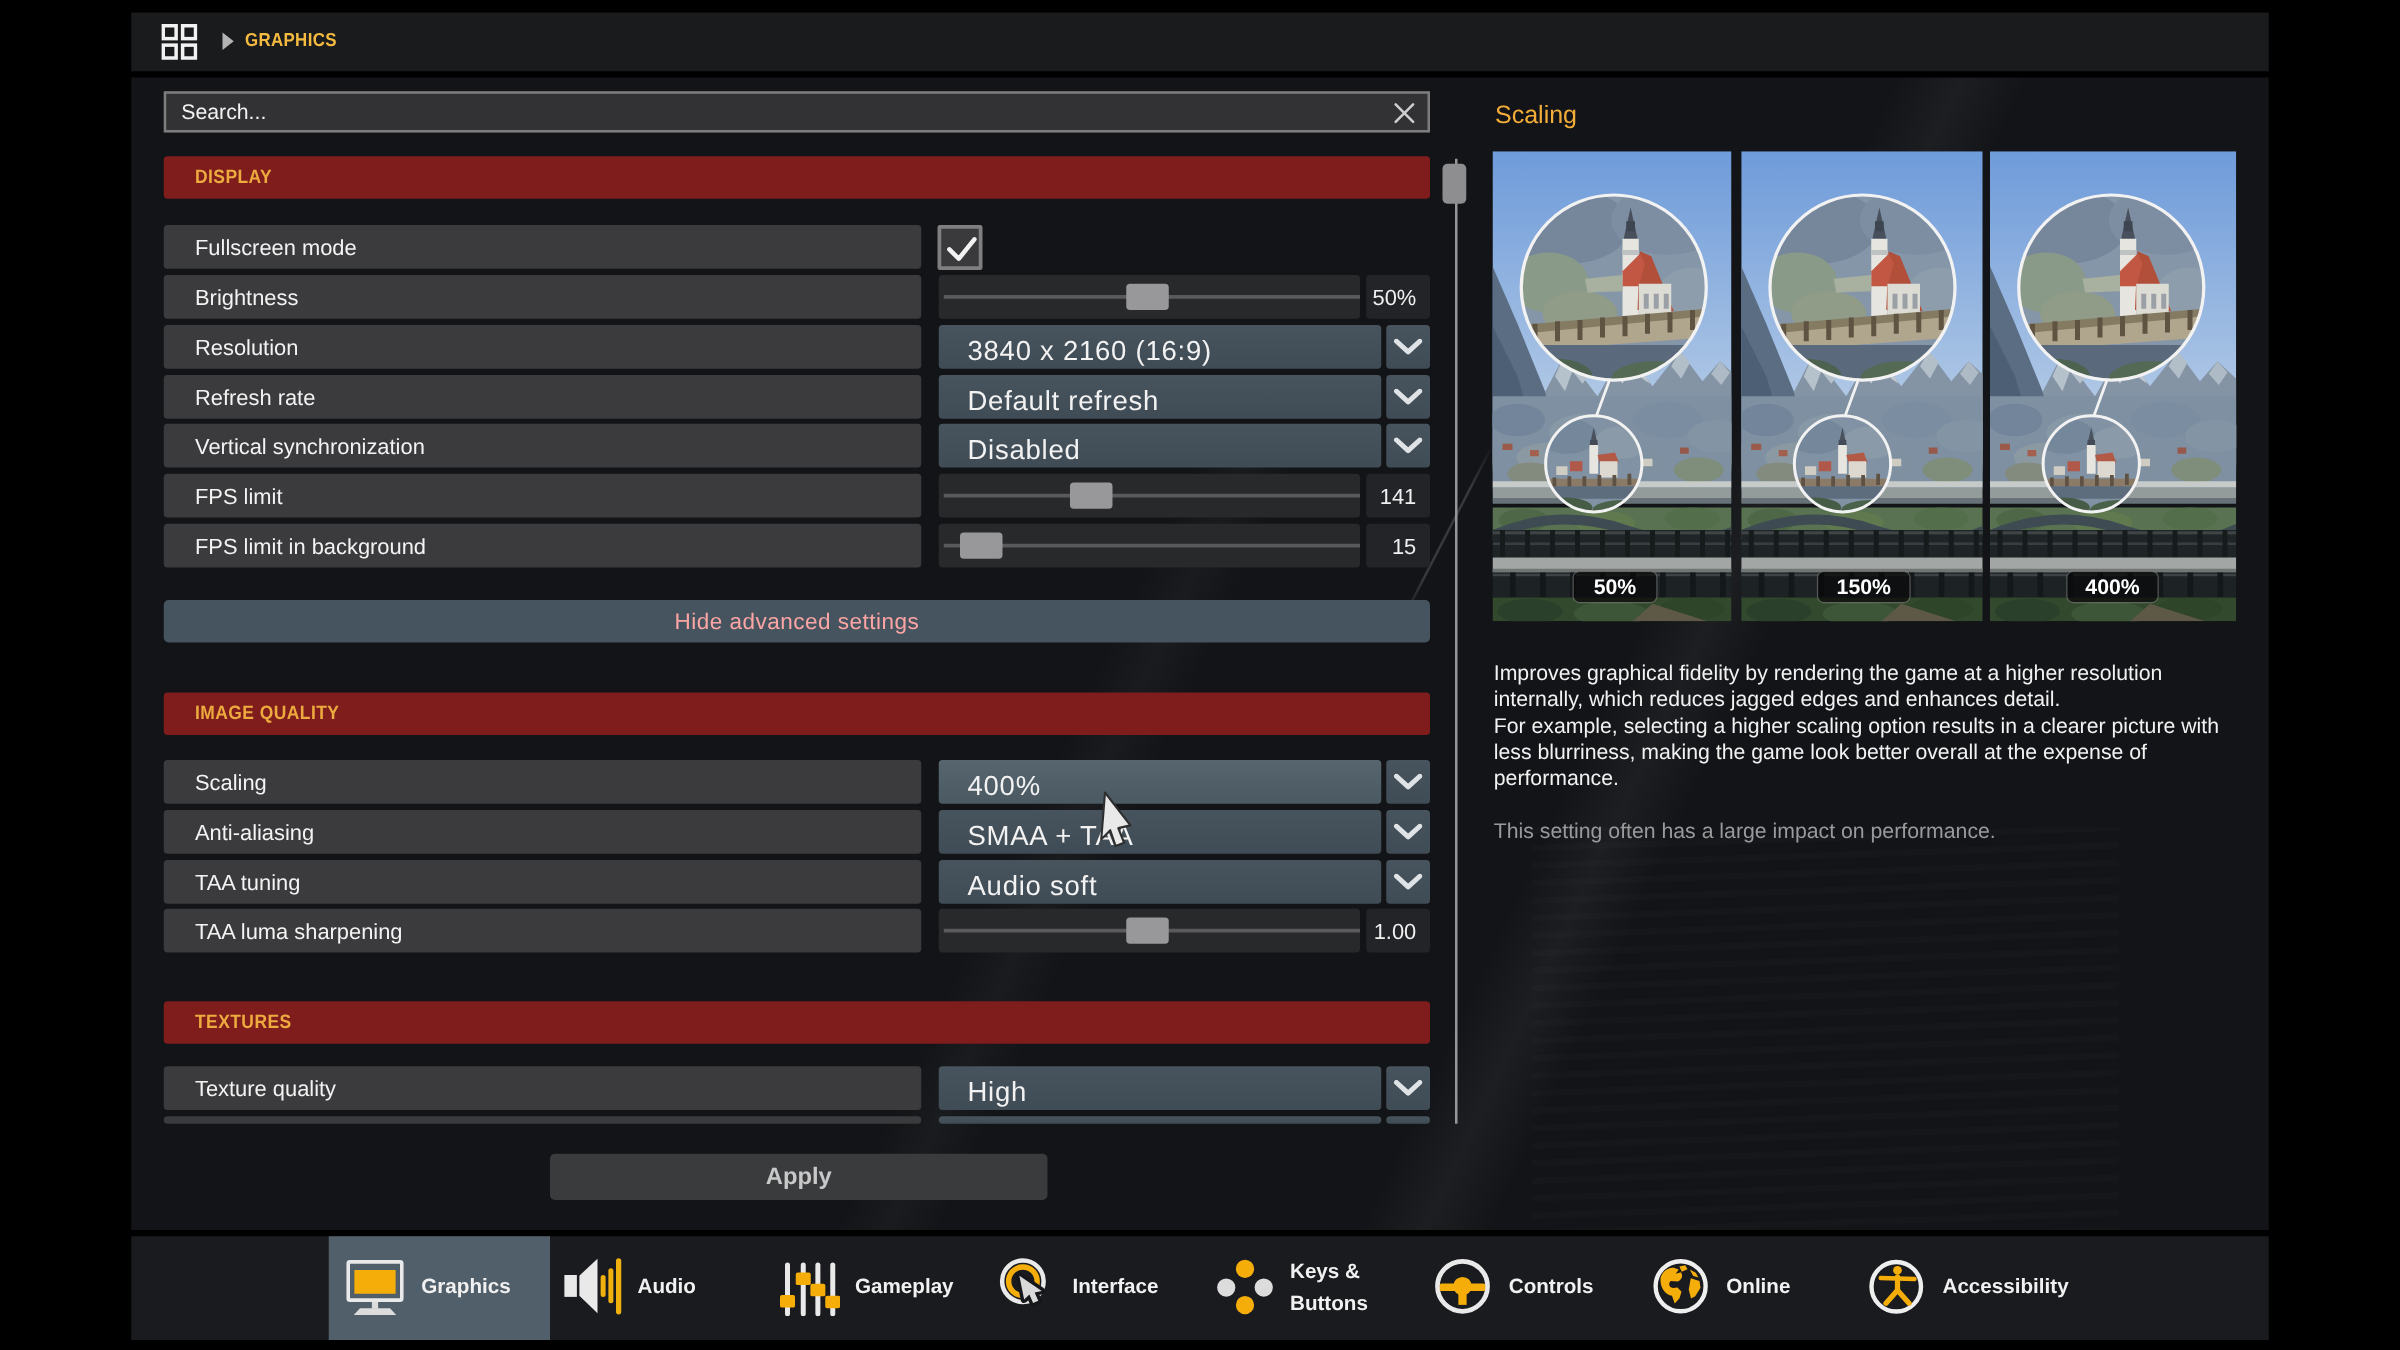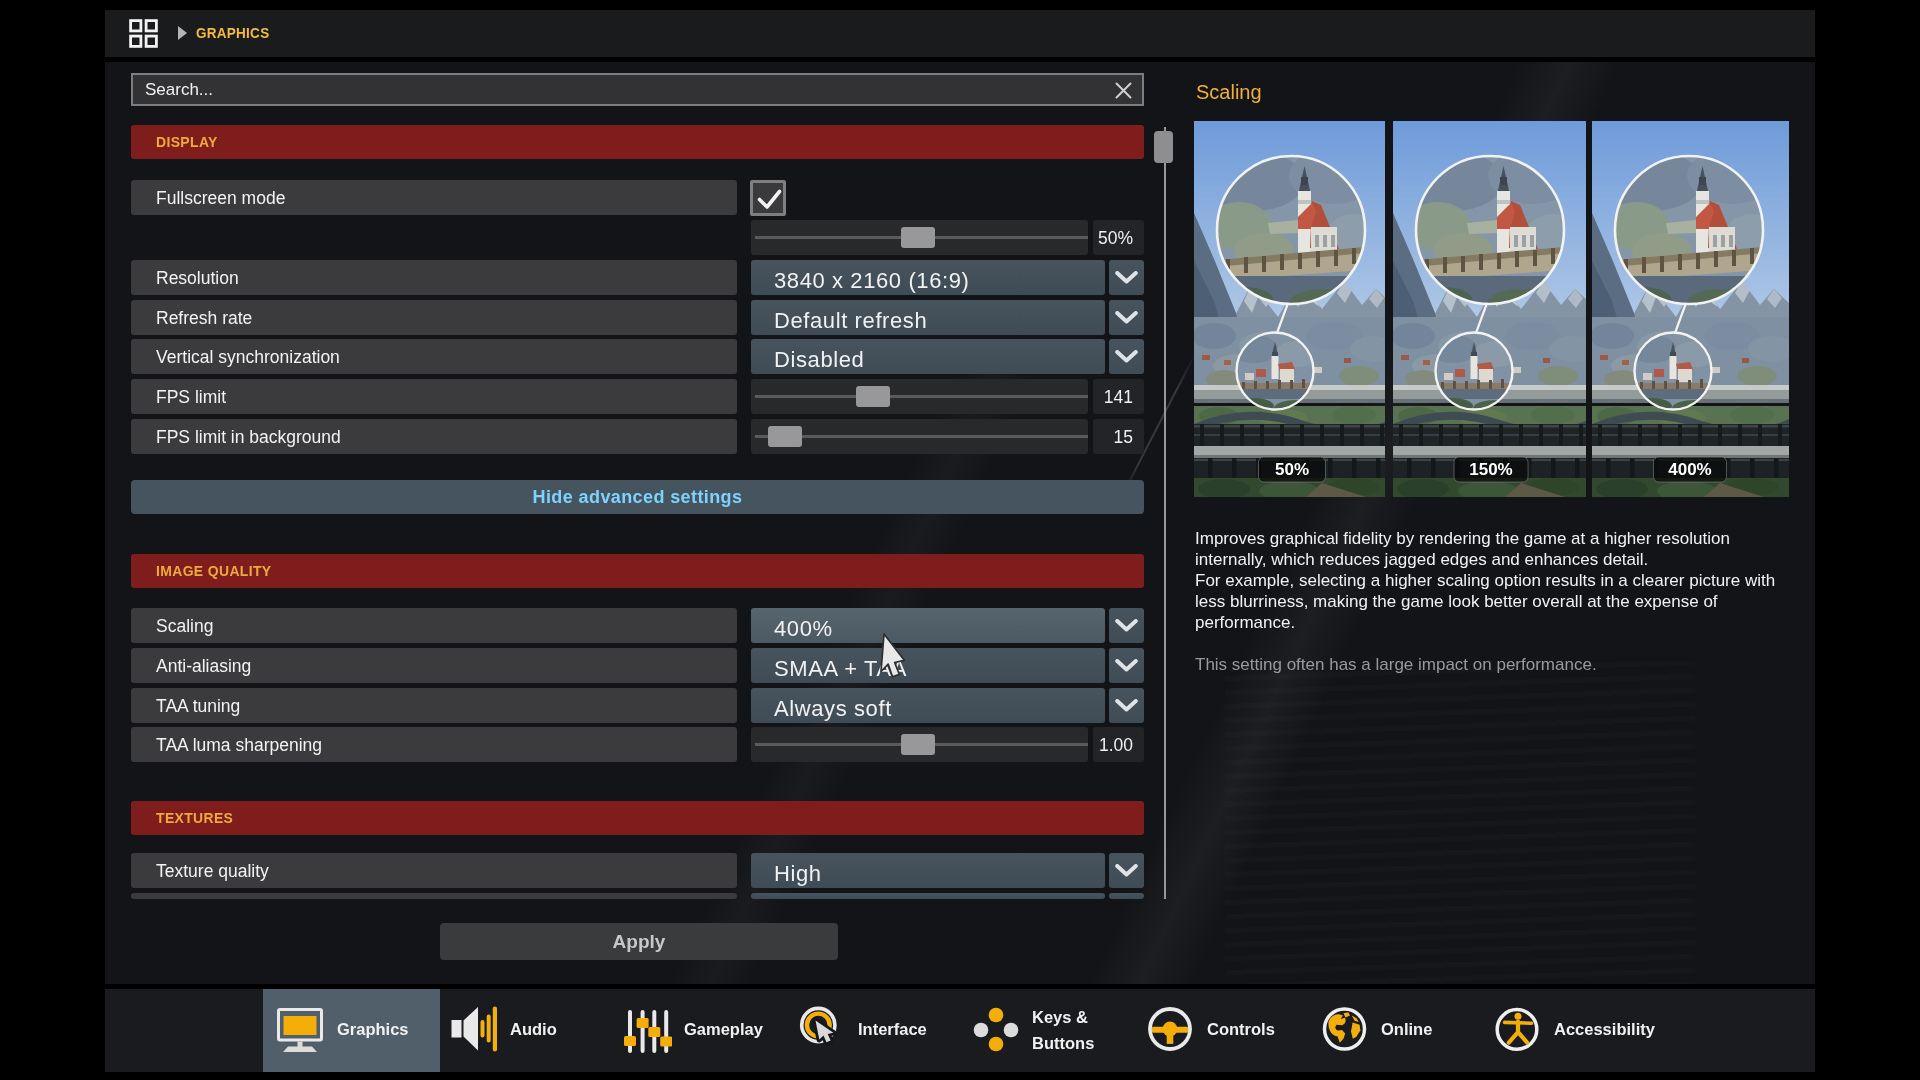--- a/index.html
+++ b/index.html
@@ -48,21 +48,21 @@
   .track { position:absolute; left:650px; width:333px; height:3px; background:#5a5a5e; }
   .knob { position:absolute; width:34px; height:21px; background:#98989b; border-radius:3px; }
   .val { position:absolute; left:860px; width:168px; text-align:right; font-size:17.5px; color:#f0f0f0; z-index:2; }
   .valbox { position:absolute; left:988px; width:51px; height:35px; background:#232428; border-radius:3px; }
 
   #checkbox { position:absolute; left:645px; top:118px; width:36px; height:36px;
     background:#3a3a3c; border:3px solid #7f7f7f; border-radius:2px; }
 
   #hideadv { position:absolute; left:26px; top:418px; width:1013px; height:34px;
     background:#46545f; border-radius:4px; text-align:center; }
-  #hideadv span { font-size:18px; font-weight:bold; color:#7dd3fc; line-height:34px; letter-spacing:.4px;text-align:center; }
+  #hideadv span { font-size:18px; font-weight:normal; color:#fca5a5; line-height:34px; letter-spacing:.4px;text-align:center; }
 
   #apply { position:absolute; left:335px; top:861px; width:398px; height:37px;
     background:#3a3b3d; border-radius:4px; text-align:center; }
   #apply span { font-size:19px; font-weight:bold; color:#c8c8c8; line-height:37px; }
 
   #scrolltrack { position:absolute; left:1059px; top:65px; width:2px; height:772px; background:#97979a; }
   #scrollthumb { position:absolute; left:1049px; top:69px; width:19px; height:32px;
     background:#8e8e90; border-radius:4px; }
 
   #scaling-title { position:absolute; left:1091px; top:19px; font-size:20px; color:#f3ae39; }
@@ -111,20 +111,23 @@
 
   <div class="lbl" style="top:118px">
       <span>Fullscreen mode</span>
     </div>
   <div id="checkbox">
     <svg width="30" height="30" viewBox="0 0 30 30" style="position:absolute;left:1px;top:1px">
         <path d="M5.5 15.5 L13 23 L25.5 7.5" fill="none" stroke="#f2f2f2" stroke-width="3.6" stroke-linecap="round" stroke-linejoin="round"></path>
       </svg>
   </div>
 
+  <div class="lbl" style="top:158px">
+      <span>Brightness</span>
+    </div>
   <div class="sbox" style="top:158px"></div>
   <div class="valbox" style="top:158px"></div>
   <div class="track" style="top:174px"></div>
   <div class="knob" style="left:796px; top:165px"></div>
   <div class="val" style="top:166px">50%</div>
 
   <div class="lbl" style="top:198px">
       <span>Resolution</span>
     </div>
   <div class="dd" style="top:198px">
@@ -205,21 +208,21 @@
   <div class="ddbtn" style="top:586px">
       <svg class="chev" width="23" height="13" viewBox="0 0 23 13">
         <path d="M2.2 2 L11.5 10.5 L20.8 2" fill="none" stroke="#dfe3e6" stroke-width="4" stroke-linecap="round" stroke-linejoin="round"></path>
       </svg>
     </div>
 
   <div class="lbl" style="top:626px">
       <span>TAA tuning</span>
     </div>
   <div class="dd" style="top:626px">
-      <span>Always soft</span>
+      <span>Audio soft</span>
     </div>
   <div class="ddbtn" style="top:626px">
       <svg class="chev" width="23" height="13" viewBox="0 0 23 13">
         <path d="M2.2 2 L11.5 10.5 L20.8 2" fill="none" stroke="#dfe3e6" stroke-width="4" stroke-linecap="round" stroke-linejoin="round"></path>
       </svg>
     </div>
 
   <div class="lbl" style="top:665px">
       <span>TAA luma sharpening</span>
     </div>

